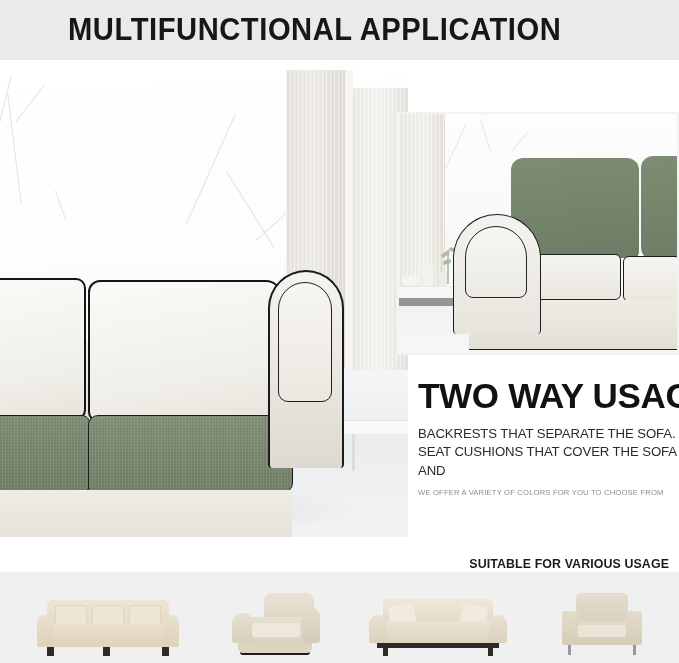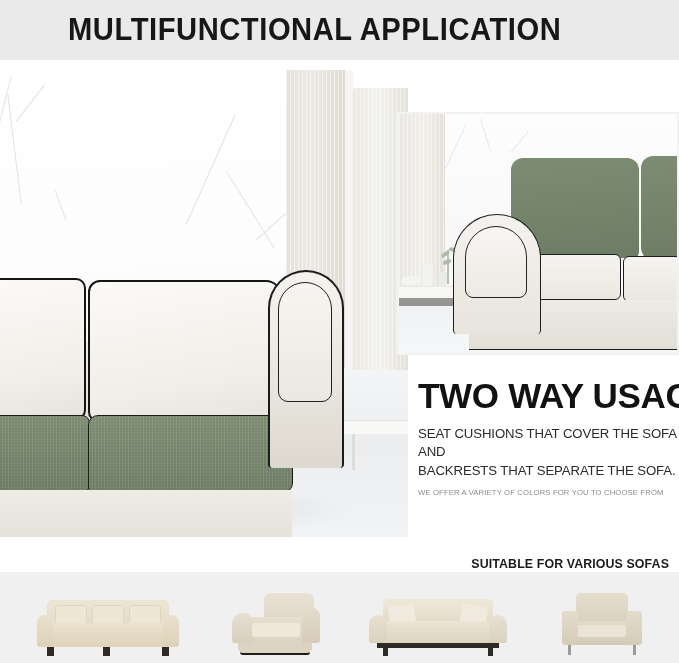--- a/index.html
+++ b/index.html
@@ -388,27 +388,27 @@
   <div class="i-seat is1"></div>
   <div class="i-seat is2"></div>
   <div class="i-skirt"></div>
   <div class="i-arm"></div>
   <div class="i-arm-in"></div>
 </div>
 
 <div class="text-panel">
   <div class="tp-heading">TWO WAY USAGE</div>
   <div class="tp-sub">
+    <div>BACKRESTS THAT SEPARATE THE SOFA.</div>
     <div>SEAT CUSHIONS THAT COVER THE SOFA AND</div>
-    <div>BACKRESTS THAT SEPARATE THE SOFA.</div>
   </div>
   <div class="tp-note">WE OFFER A VARIETY OF COLORS FOR YOU TO CHOOSE FROM</div>
 </div>
 
-<div class="strip-label">SUITABLE FOR VARIOUS SOFAS</div>
+<div class="strip-label">SUITABLE FOR VARIOUS USAGE</div>
 
 <div class="strip">
   <div class="strip-inner">
 
     <div class="furn f1">
       <div class="backrest"></div>
       <div class="pil p1"></div>
       <div class="pil p2"></div>
       <div class="pil p3"></div>
       <div class="body"></div>

